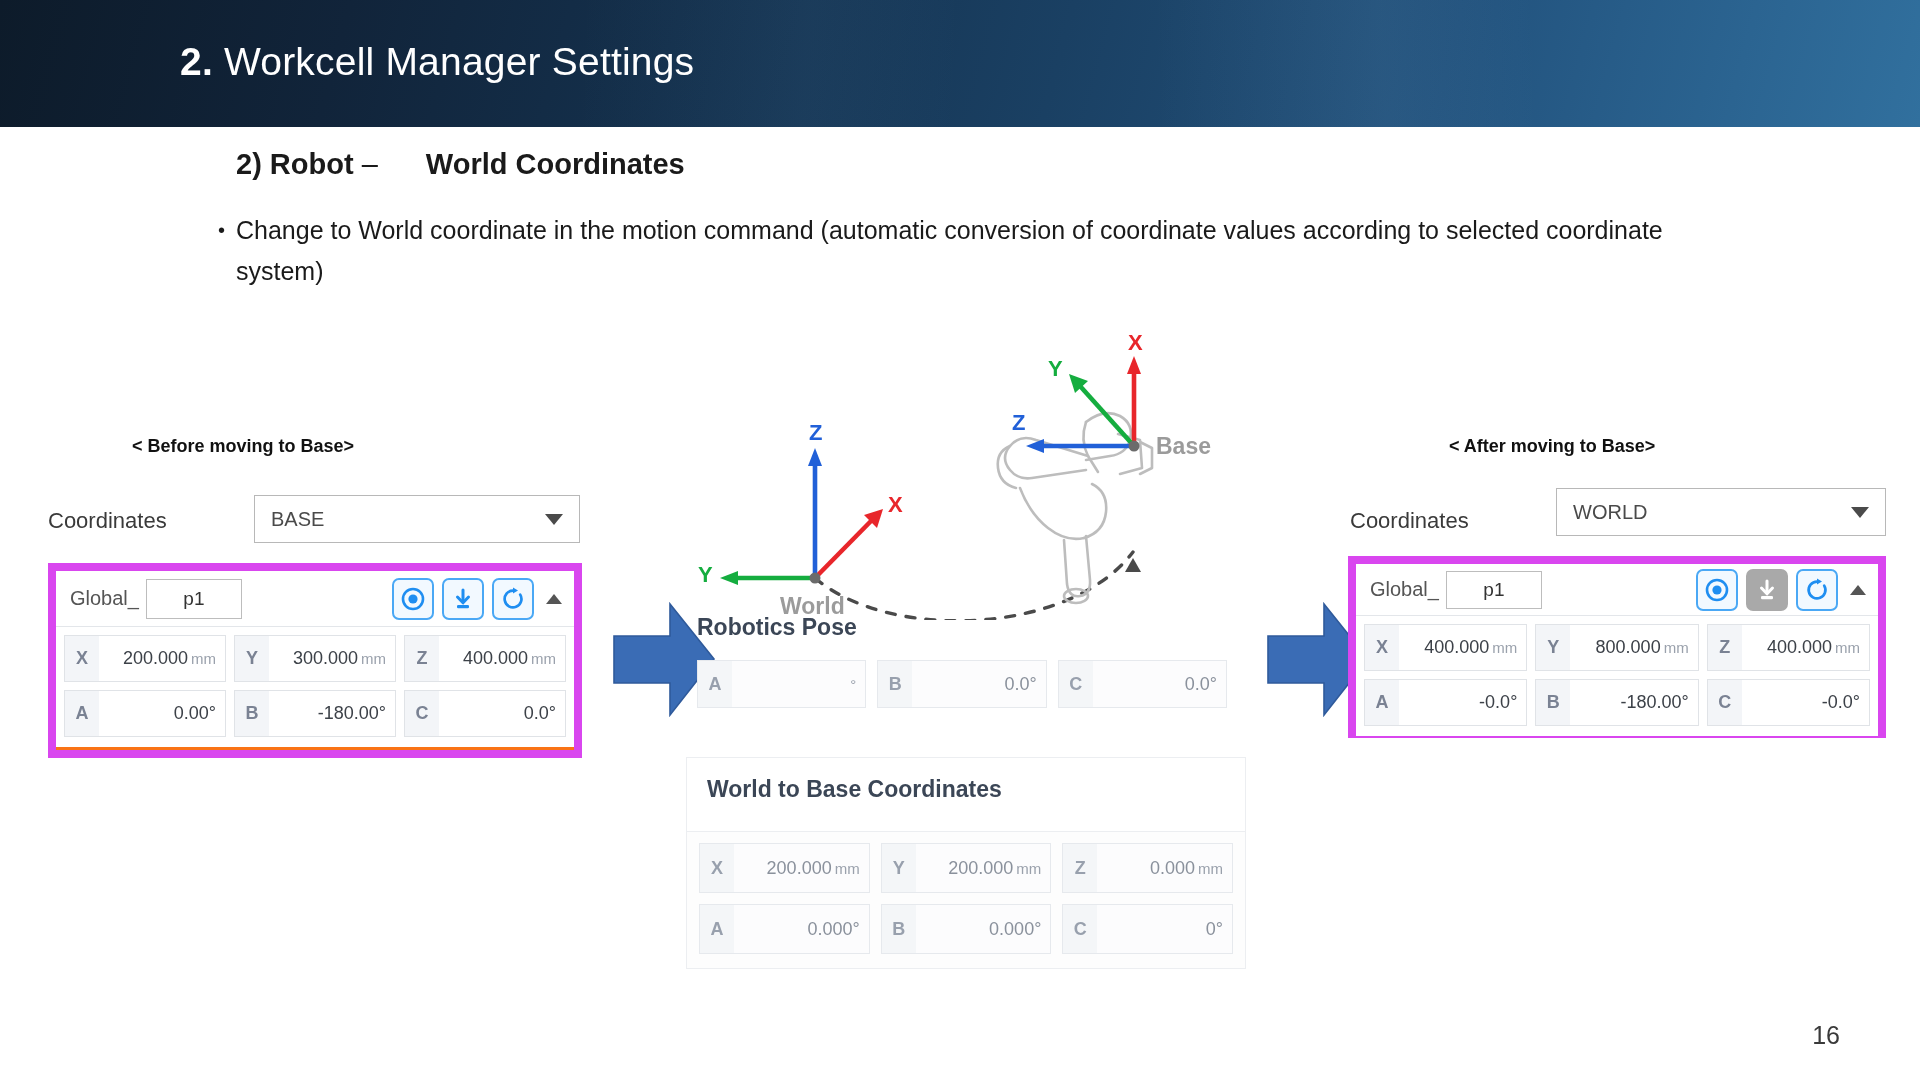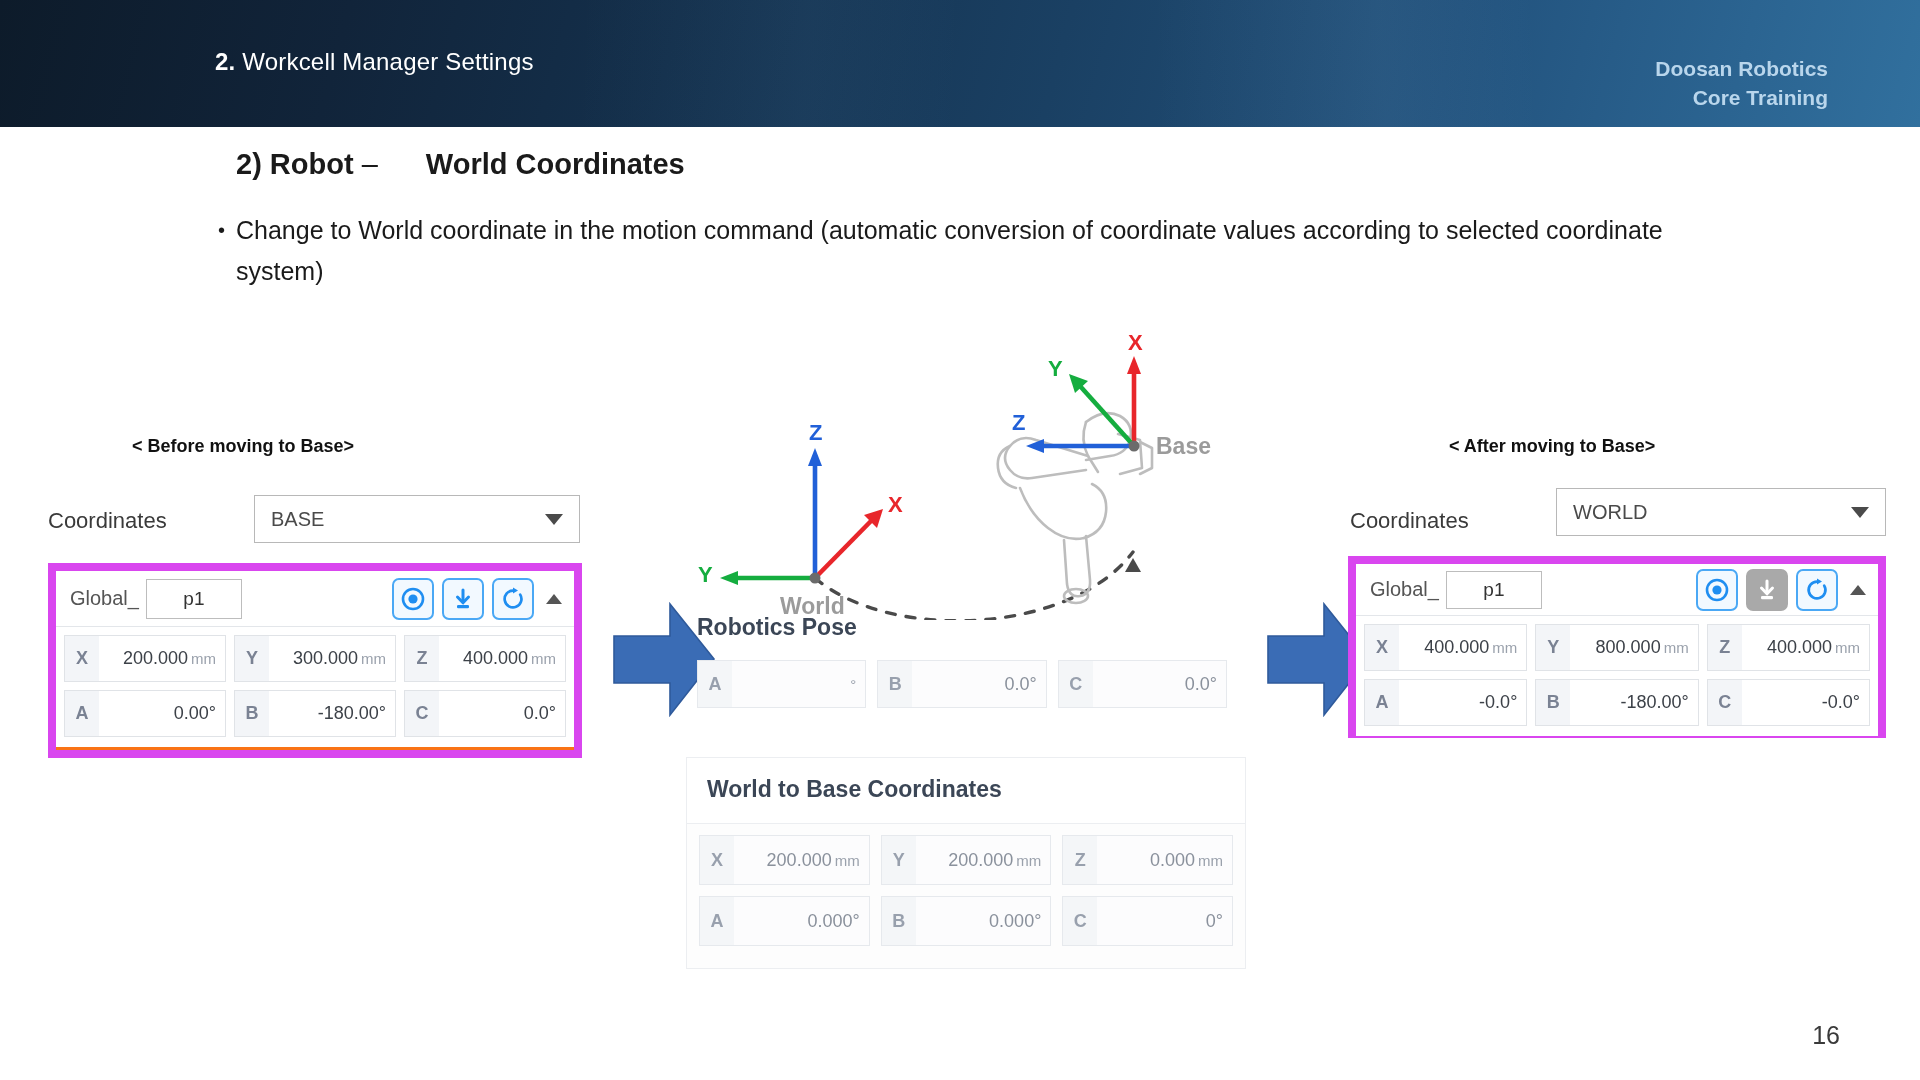--- a/index.html
+++ b/index.html
@@ -21,22 +21,22 @@
   }
   .header-sheen {
     position: absolute; left: 0; top: 0; width: 1920px; height: 127px;
     background:
       linear-gradient(88deg, rgba(255,255,255,0) 60%, rgba(150,200,235,.07) 72%, rgba(255,255,255,0) 80%),
       linear-gradient(92deg, rgba(255,255,255,0) 30%, rgba(120,180,225,.05) 42%, rgba(255,255,255,0) 50%);
   }
   .header-title {
     position: absolute; left: 180px; top: 62px;
     transform: translateY(-50%);
-    font-size: 24px; color: #ffffff; font-weight: 400;
-    letter-spacing: .2px; white-space: nowrap; margin-left: 35px;
+    font-size: 39px; color: #ffffff; font-weight: 400;
+    letter-spacing: .2px; white-space: nowrap;
   }
   .header-title b { font-weight: 700; }
   .header-right {
     position: absolute; right: 92px; top: 54px;
     text-align: right;
     font-size: 21px; font-weight: 700; line-height: 29px;
     color: #b9d6ec; white-space: nowrap;
   }
 
   
@@ -165,21 +165,21 @@
     display: flex; gap: 11px;
   }
   .mount-row .fld { height: 48px; }
 
   .wtb-card {
     position: absolute;
     background: #fdfdfd;
     border: 1px solid #eceef1;
   }
   .wtb-title {
-    padding: 18px 0 20px 20px;
+    padding: 18px 0 28px 20px;
     font-size: 23px; font-weight: 700; color: #3b4656;
     border-bottom: 1px solid #eceef1;
     background: #ffffff;
   }
   .wtb-body { padding: 11px 12px 14px 12px; }
   .wtb-body .pose-row { gap: 11px; margin-bottom: 11px; }
   .wtb-body .pose-row:last-child { margin-bottom: 0; }
   .wtb-body .fld { height: 50px; }
 
   
@@ -195,24 +195,20 @@
   }
 </style>
 </head>
 <body>
 
 <div class="header">
   <div class="header-sheen"></div>
   <div class="header-title">
     <b>2.</b>
     <span>Workcell Manager Settings</span>
-  </div>
-  <div class="header-right">
-    <div>Doosan Robotics</div>
-    <div>Core Training</div>
   </div>
 </div>
 
 <div class="slide-subtitle">
   <span class="lt">2) Robot</span>
   <span class="dash">–</span>
   <span class="lt">World Coordinates</span>
 </div>
 
 <div class="bullets">

